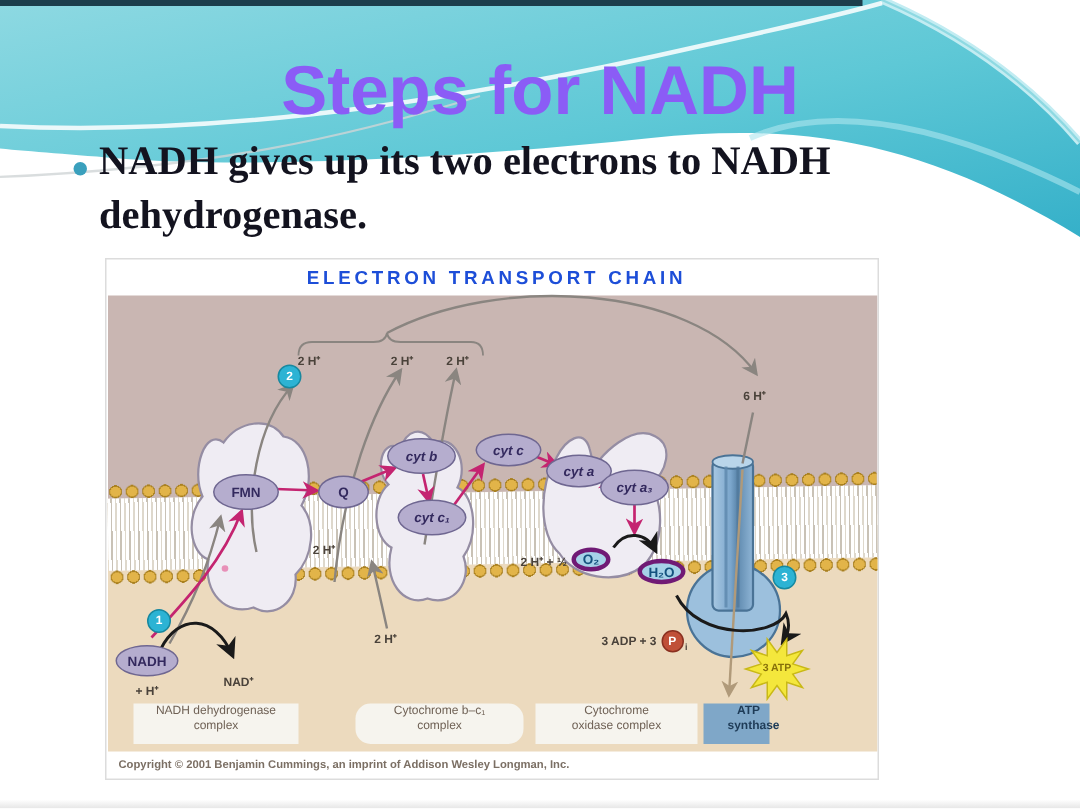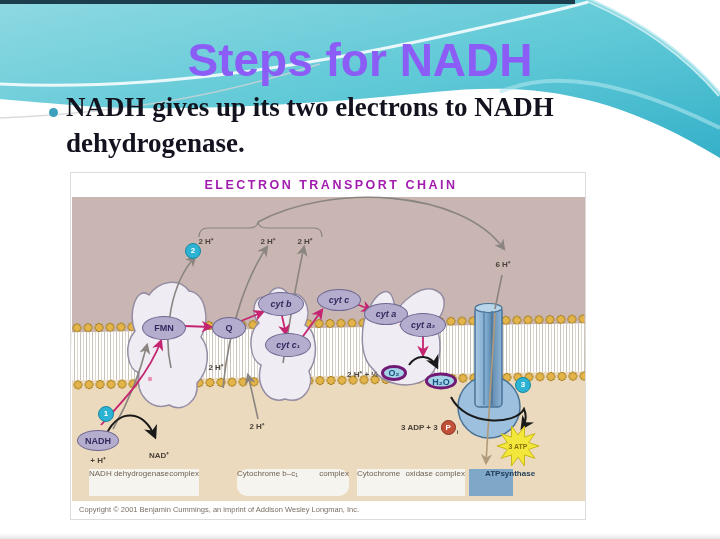--- a/index.html
+++ b/index.html
@@ -24,21 +24,21 @@
     line-height:1.32; color:#13131f;
   }
   
   #diagram{
     position:absolute; left:70px; top:172px; width:516px; height:348px;
     background:#ffffff; border:1px solid #dcdcdc; box-sizing:border-box;
     overflow:hidden;
   }
   #etc-title{
     position:absolute; top:5px; left:10px; width:500px; text-align:center;
-    font-size:12.5px; font-weight:bold; letter-spacing:2.5px; color:#a21caf;
+    font-size:12.5px; font-weight:bold; letter-spacing:2.5px; color:#1d4ed8;
   }
   #region-intermembrane{position:absolute; left:1px; top:24px; width:513px; height:146px; background:#c9b6b2;}
   #region-matrix{position:absolute; left:1px; top:170px; width:513px; height:158px; background:#ecdabe;}
   #membrane{position:absolute; left:1px; top:144px; width:513px; height:70px; transform:rotate(-1deg);}
   .bead-row{
     position:absolute; left:0; width:100%; height:13px;
     background-image:radial-gradient(circle at 5.5px 6.5px, #e2b449 0 3.5px, #a9801f 3.5px 4.3px, rgba(0,0,0,0) 4.4px);
     background-size:11px 13px; background-repeat:repeat-x;
   }
   #mem-tails{
@@ -72,25 +72,25 @@
   .inline-row .oval{position:static; transform:none;}
   .pcirc{
     width:13px; height:13px; border-radius:50%;
     background:#c05038; border:1px solid #8a3020;
     color:#fff; font-size:8px; font-weight:bold; line-height:13px; text-align:center;
   }
   .sub-i{font-size:6px; align-self:flex-end; margin-left:-2px;}
   .cbox{
     position:absolute; background:#f6f4ee; color:#6f6155;
     font-size:8px; line-height:1.3; text-align:center;
-    display:flex; flex-direction:row; justify-content:space-between; box-sizing:border-box;
+    display:flex; flex-direction:column; justify-content:flex-start; box-sizing:border-box;
   }
   .cbox.blue{background:#7fa7c8; color:#1e3b57; font-weight:bold;}
   #copyright{
-    position:absolute; left:8px; top:332px; font-size:7.5px; color:#7b6f64; white-space:nowrap;
+    position:absolute; left:8px; top:332px; font-size:7.5px; color:#7b6f64; white-space:nowrap;font-weight:bold;
   }
   #star-label{
     position:absolute; left:447px; top:273px; transform:translate(-50%,-50%);
     font-size:7px; font-weight:bold; color:#86700a; white-space:nowrap;
   }
   #slide-bottom-edge{position:absolute; left:0; bottom:0; width:720px; height:6px;
     background:linear-gradient(#ffffff,#e6e6e6);}
 </style>
 </head>
 <body>

